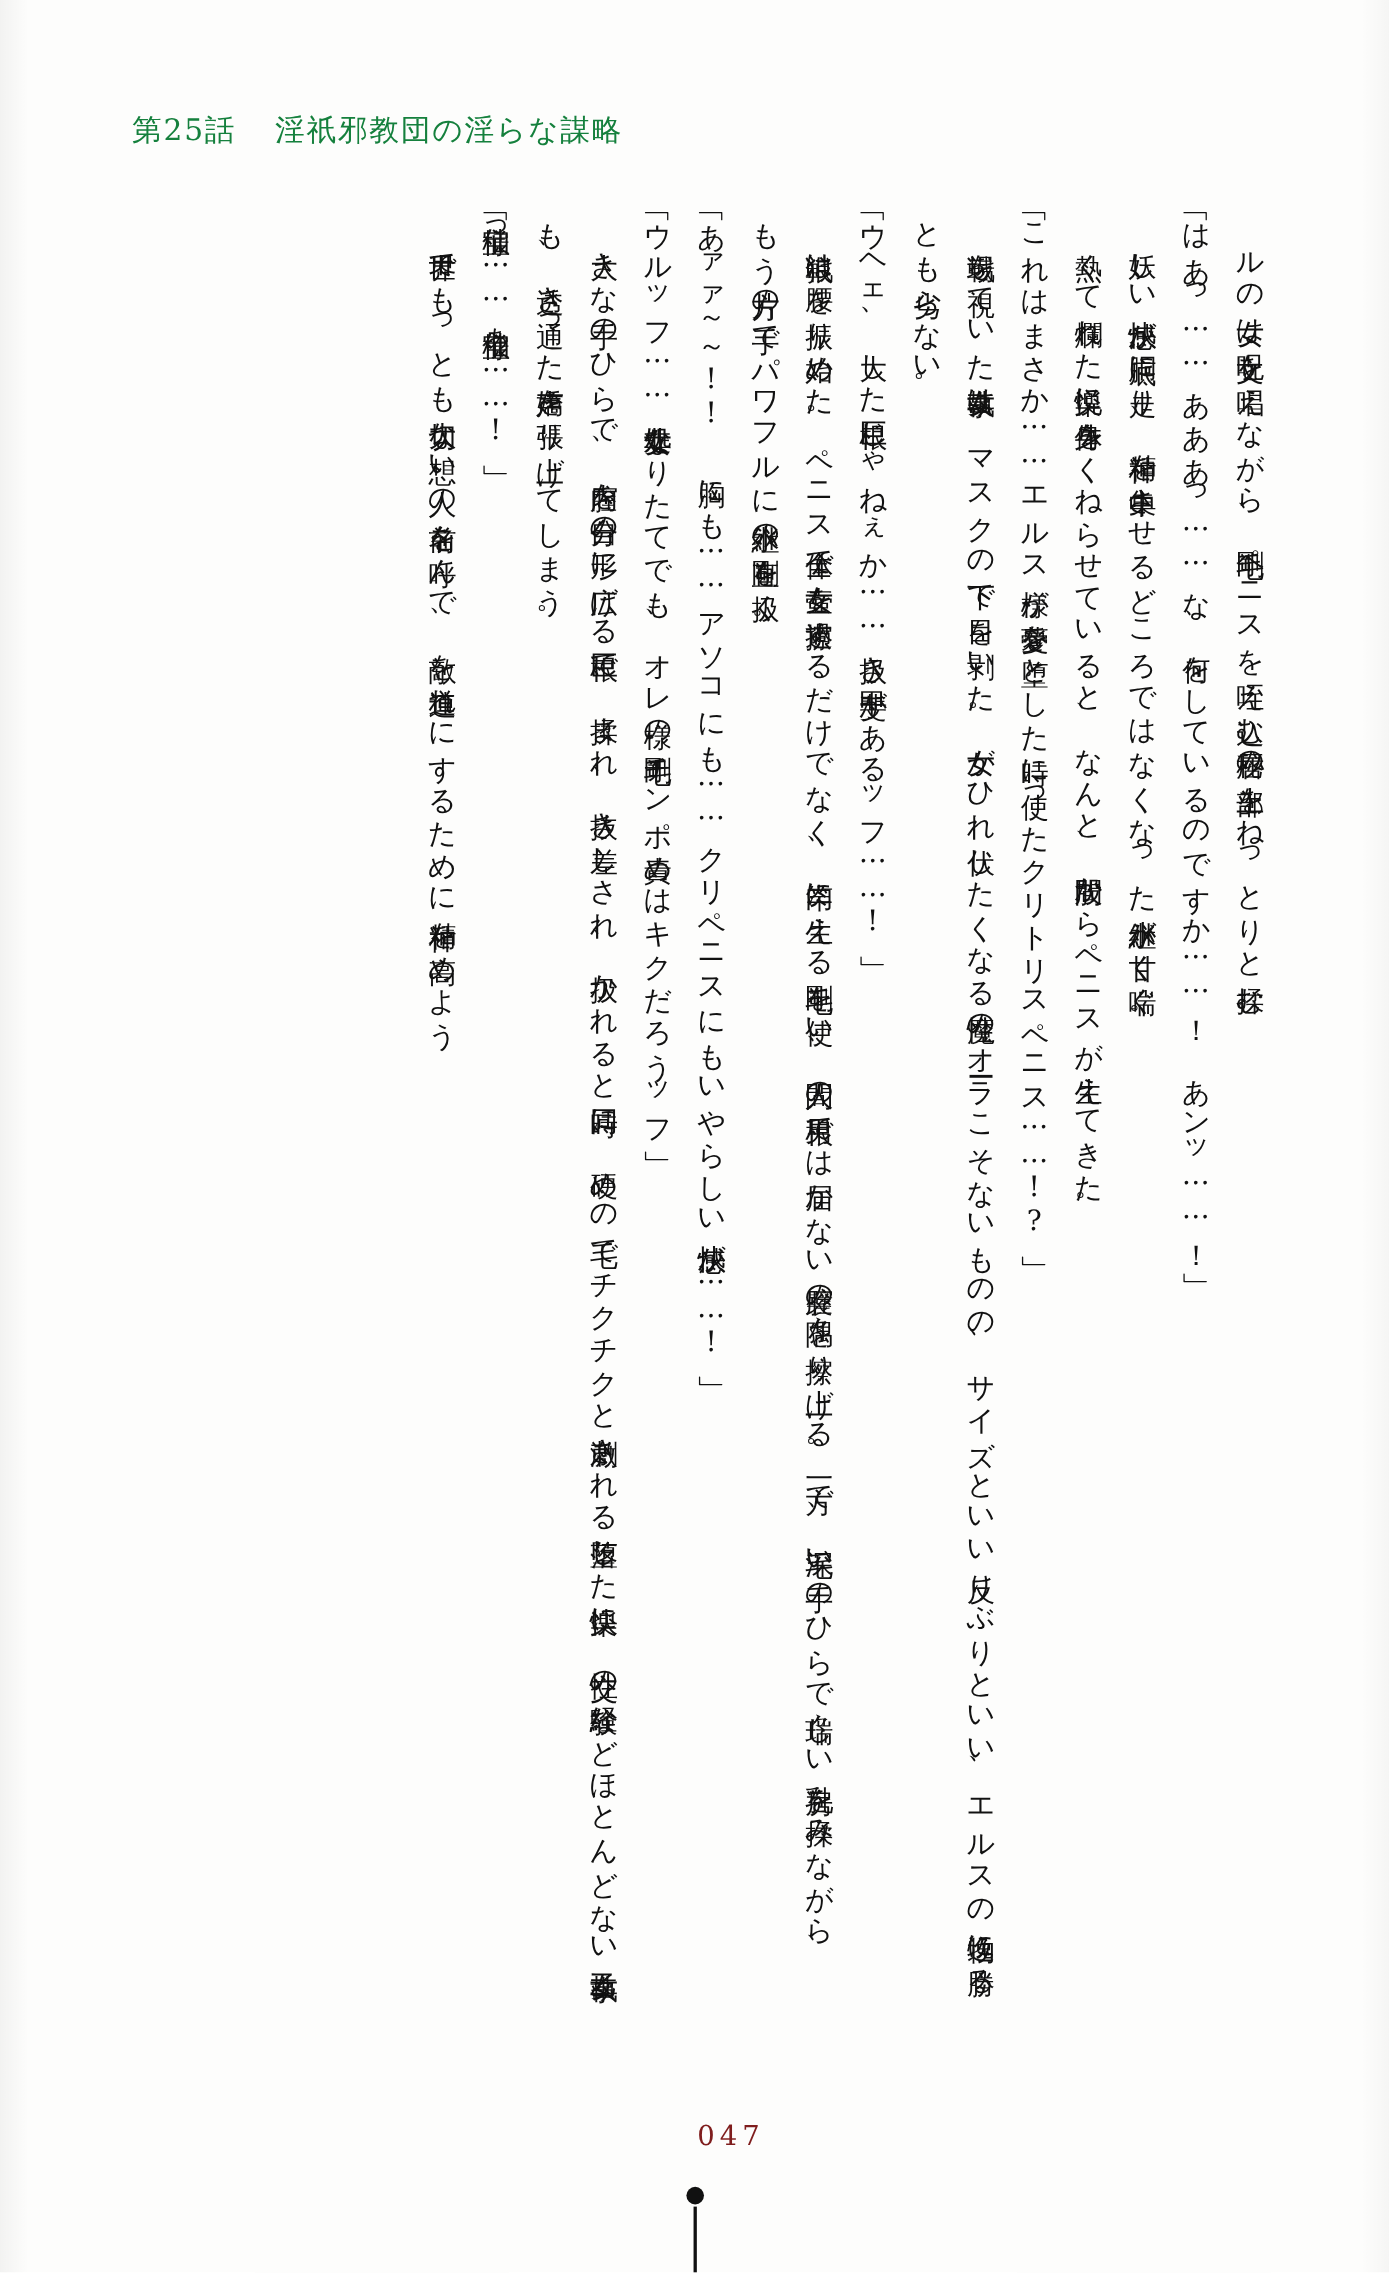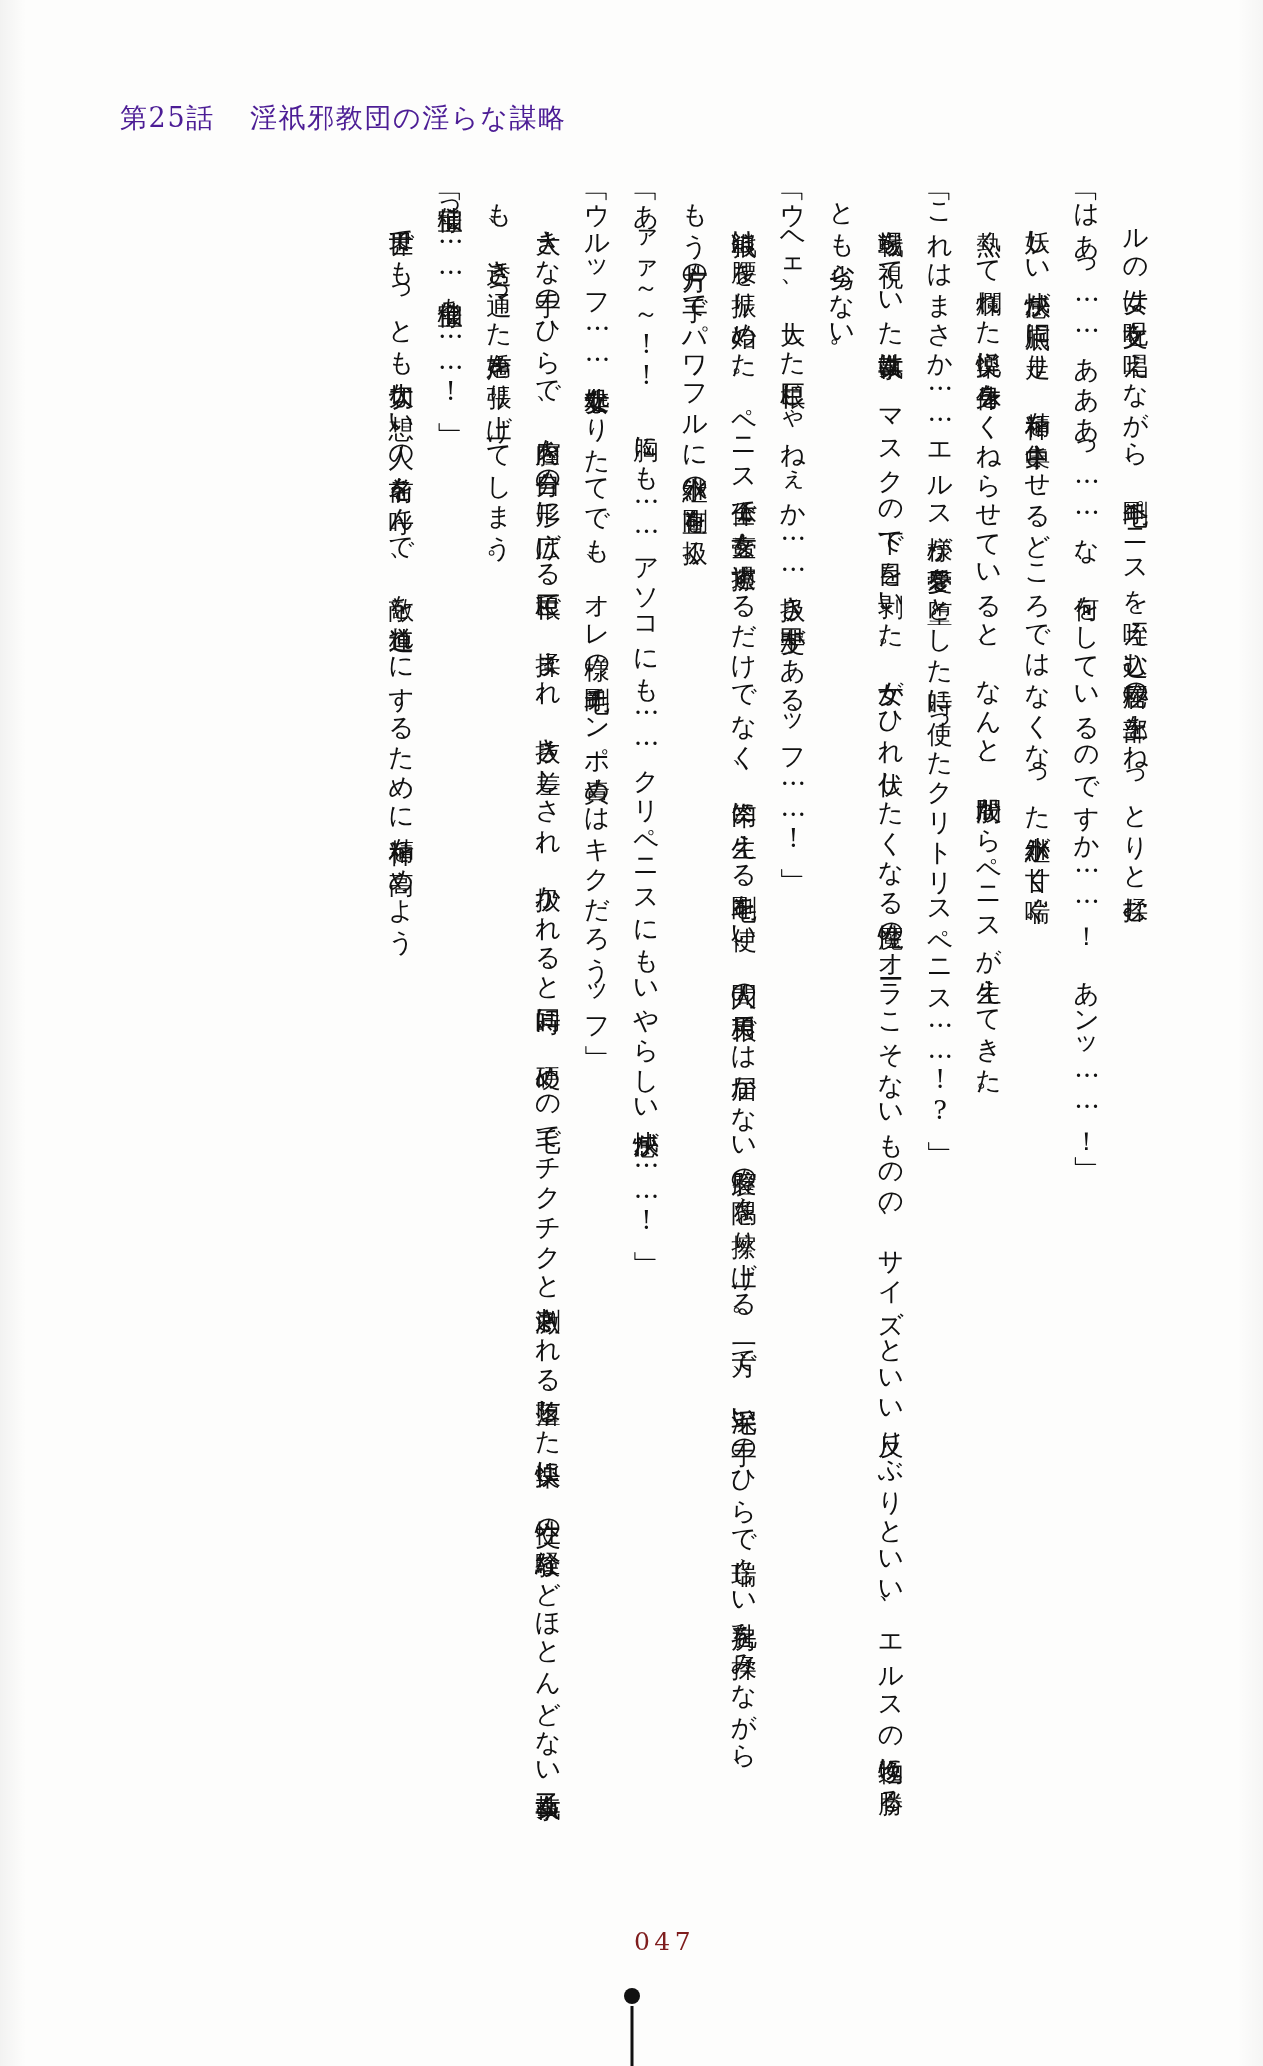--- a/index.html
+++ b/index.html
@@ -22,21 +22,21 @@
     background: #fdfdfc;
   }
 
   
   .running-head {
     position: absolute;
     top: 100px;
     left: 120px;
     font-size: 27px;
     letter-spacing: 0.06em;
-    color: #4c1d95;
+    color: #15803d;
     white-space: nowrap;
     font-family: "DejaVu Serif", "Liberation Serif", serif;
   }
   .running-head .num {
     margin-right: 0.2em;
   }
   .running-head .sep {
     display: inline-block;
     width: 1.1em;
   }

